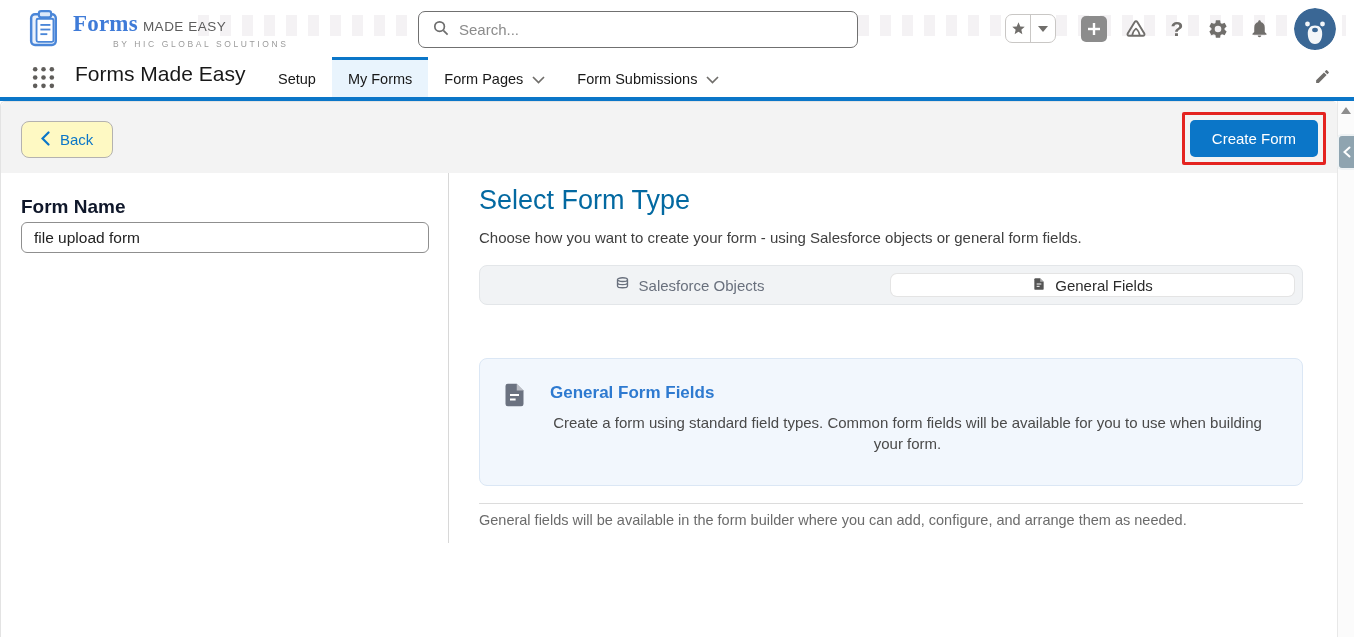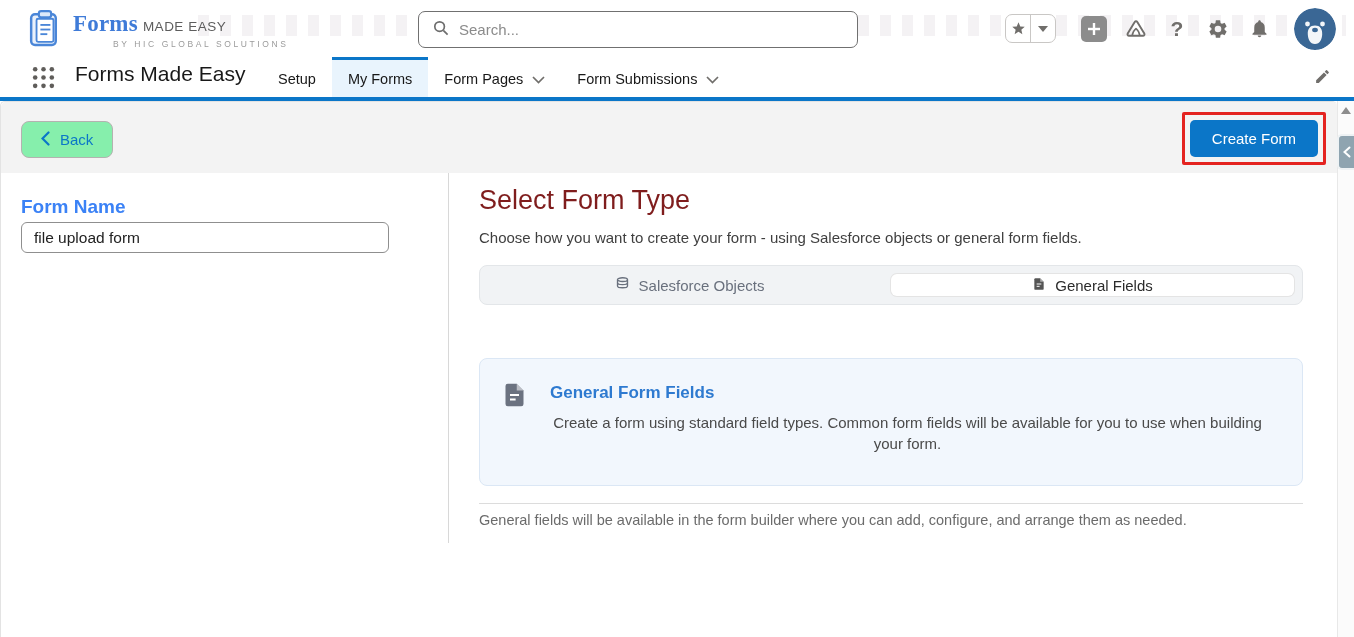--- a/index.html
+++ b/index.html
@@ -66,41 +66,41 @@
     position: absolute; top: 101px; left: 0; right: 17px; bottom: 0;
     background: #fff; border-left: 1px solid #e3e3e3; border-top: 1px solid #e3e3e3;
     border-radius: 5px 5px 0 0;
   }
   .header-strip {
     position: absolute; top: 0; left: 0; right: 0; height: 71px;
     background: #f3f3f3; border-radius: 5px 5px 0 0;
   }
   .back-btn {
     position: absolute; left: 20px; top: 19px; height: 37px; padding: 0 19px;
-    background: #86efac; border: 1px solid #b4b2b0; border-radius: 8px;
+    background: #fef9c3; border: 1px solid #b4b2b0; border-radius: 8px;
     display: flex; align-items: center; gap: 10px; cursor: pointer;
     font-size: 15px; color: #0b76c8;
   }
   .create-highlight {
     position: absolute; right: 11px; top: 10px; border: 3px solid #e42320;
     padding: 5px 5px; border-radius: 2px;
   }
   .create-btn {
     height: 37px; padding: 0 22px; border: none; border-radius: 5px;
     color: #fff; font-size: 15px; font-family: "Liberation Sans", sans-serif;
     cursor: pointer; display: flex; align-items: center;
   }
 
   .body-area { position: absolute; top: 71px; left: 0; right: 0; bottom: 0; background: #fff; }
   .v-divider { position: absolute; left: 447px; top: 0; width: 1px; height: 370px; background: #d8d8d8; }
 
   
   .form-name-label { position: absolute; left: 20px; top: 23px; font-size: 19px; font-weight: bold; }
   .form-name-input {
-    position: absolute; left: 20px; top: 49px; width: 368px; height: 31px;
+    position: absolute; left: 20px; top: 49px; width: 408px; height: 31px;
     border: 1px solid #8f8f8f; border-radius: 6px; padding: 0 12px;
     font-size: 15.5px; color: #222; font-family: "Liberation Sans", sans-serif; outline: none;
   }
 
   
   .right-col { position: absolute; left: 478px; top: 0; width: 824px; height: 100%; }
   .select-title { position: absolute; left: 0; top: 12px; font-size: 27px; }
   .select-sub { position: absolute; left: 0; top: 56px; font-size: 15px; color: #3f3f3f; }
 
   .segment-wrap {
@@ -290,25 +290,25 @@
     </div>
 
     <div class="create-highlight">
       <button class="create-btn" style="background:#0b76c8;">Create Form</button>
     </div>
   </div>
 
   <div class="body-area">
     <div class="v-divider"></div>
 
-    <div class="form-name-label" style="color:#3b82f6;">Form Name</div>
+    <div class="form-name-label" style="color:#0f172a;">Form Name</div>
     <input class="form-name-input" type="text" value="file upload form" style="">
 
     <div class="right-col">
-      <div class="select-title" style="color:#7f1d1d;text-align:right;">Select Form Type</div>
+      <div class="select-title" style="color:#0369a1;text-align:right;">Select Form Type</div>
       <div class="select-sub">Choose how you want to create your form - using Salesforce objects or general form fields.</div>
 
       <div class="segment-wrap">
         <div class="segment">
           <span>
             <svg width="15" height="16" viewBox="0 0 24 24" fill="none" stroke="#69707d" stroke-width="2.1">
               <ellipse cx="12" cy="5" rx="8" ry="3"></ellipse>
               <path d="M4 5v5c0 1.66 3.58 3 8 3s8-1.34 8-3V5"></path>
               <path d="M4 10v5c0 1.66 3.58 3 8 3s8-1.34 8-3v-5"></path>
             </svg>

